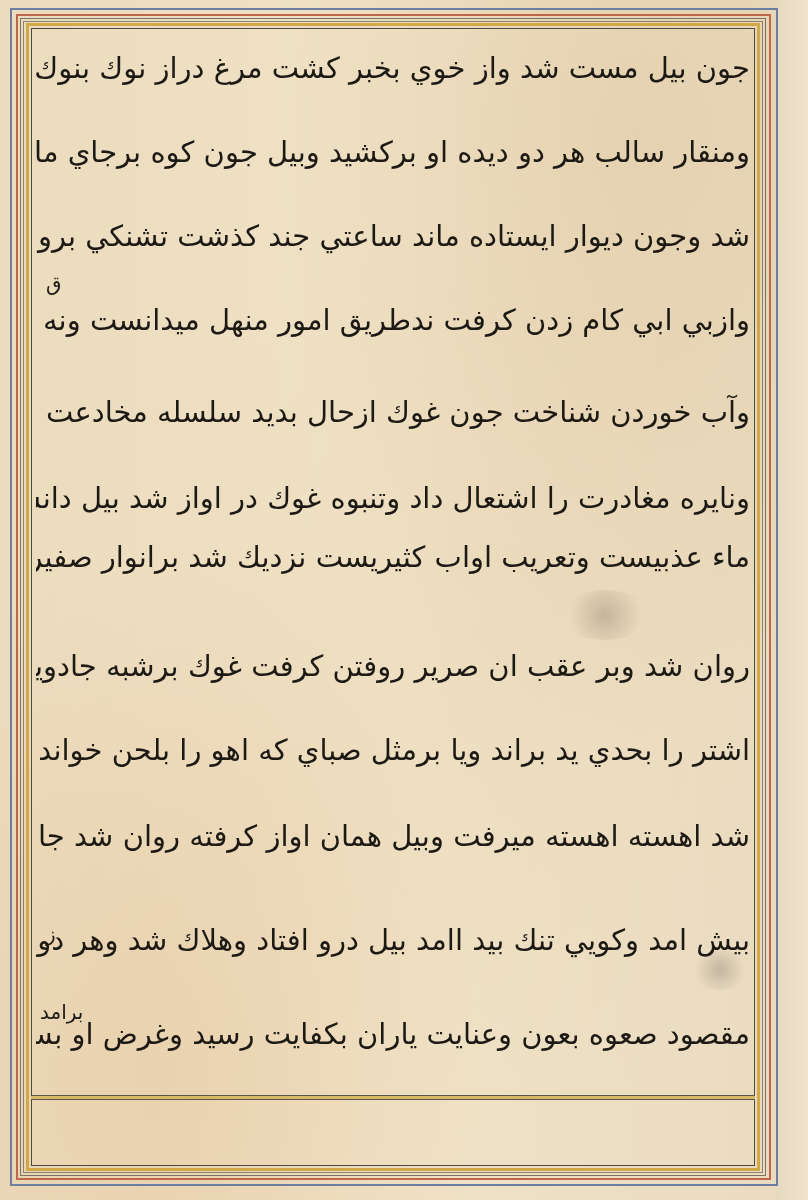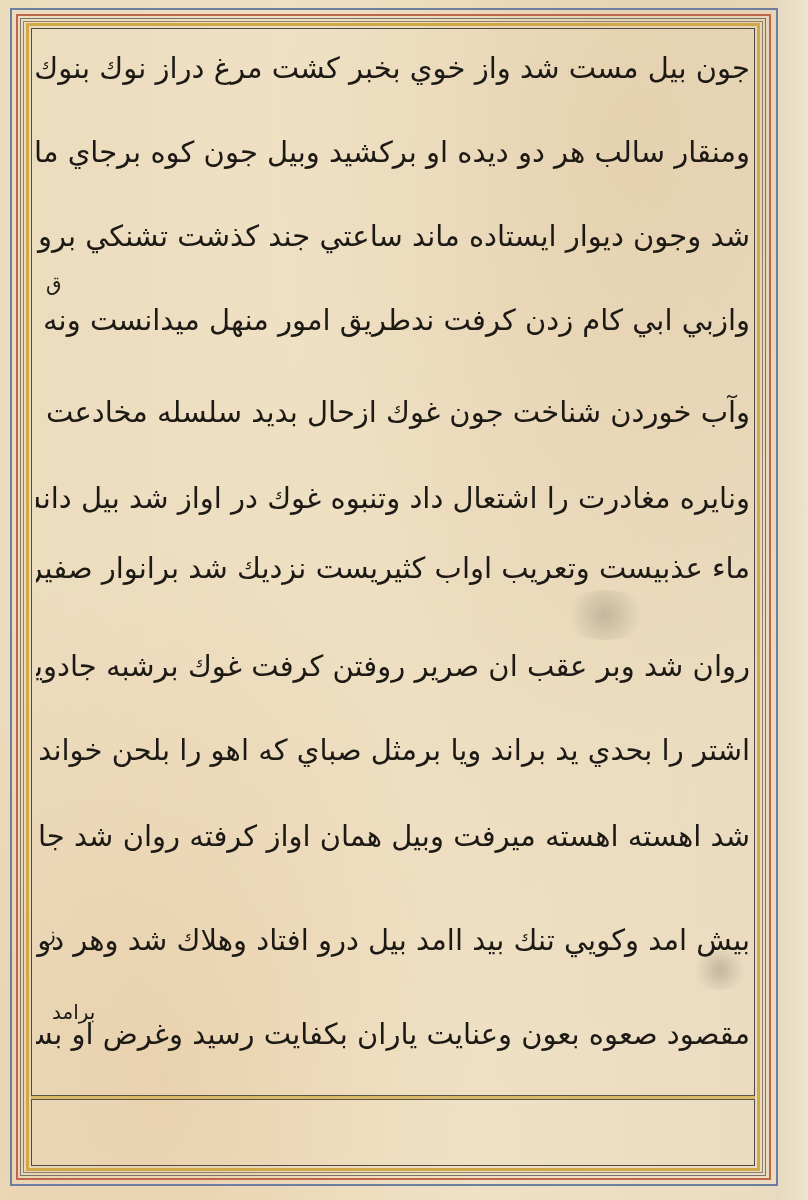--- a/index.html
+++ b/index.html
@@ -71,26 +71,26 @@
 <div class="smudge" style="left:560px;top:590px;width:90px;height:50px;"></div>
 <div class="smudge" style="left:690px;top:950px;width:60px;height:40px;"></div>
 
 <div class="text-block">
   <div class="line" style="top:8px">جون بيل مست شد واز خوي بخبر كشت مرغ دراز نوك بنوك غالب</div>
   <div class="line" style="top:92px">ومنقار سالب هر دو ديده او بركشيد وبيل جون كوه برجاي مانده</div>
   <div class="line" style="top:176px">شد وجون ديوار ايستاده ماند ساعتي جند كذشت تشنكي بروا اثر كرد</div>
   <div class="line" style="top:260px">وازبي ابي كام زدن كرفت ندطريق امور منهل ميدانست ونه راه مشرب</div>
   <div class="line" style="top:352px">وآب خوردن شناخت جون غوك ازحال بديد سلسله مخادعت بجنبانيد</div>
   <div class="line" style="top:438px">ونايره مغادرت را اشتعال داد وتنبوه غوك در اواز شد بيل دانست اينجا</div>
-  <div class="line" style="top:508px">ماء عذبيست وتعريب اواب كثيريست نزديك شد برانوار صفير</div>
+  <div class="line" style="top:497px">ماء عذبيست وتعريب اواب كثيريست نزديك شد برانوار صفير</div>
   <div class="line" style="top:606px">روان شد وبر عقب ان صرير روفتن كرفت غوك برشبه جادويي كه</div>
   <div class="line" style="top:690px">اشتر را بحدي يد براند ويا برمثل صباي كه اهو را بلحن خواند بيش</div>
   <div class="line" style="top:776px">شد اهسته اهسته ميرفت وبيل همان اواز كرفته روان شد جاي مغاكي</div>
   <div class="line" style="top:880px">بيش امد وكويي تنك بيد اامد بيل درو افتاد وهلاك شد وهر دو رنجور</div>
   <div class="line" style="top:974px">مقصود صعوه بعون وعنايت ياران بكفايت رسيد وغرض او بسعي دوستان</div>
 </div>
 
 <div class="marg" style="left:46px;top:272px;">ق</div>
 <div class="marg" style="left:46px;top:922px;">ز</div>
-<div class="marg" style="left:52px;top:1000px;">برامد</div>
+<div class="marg" style="left:40px;top:1000px;">برامد</div>
 
 <div class="divider"></div>
 <div class="bottom-panel"></div>
 
 </body></html>

